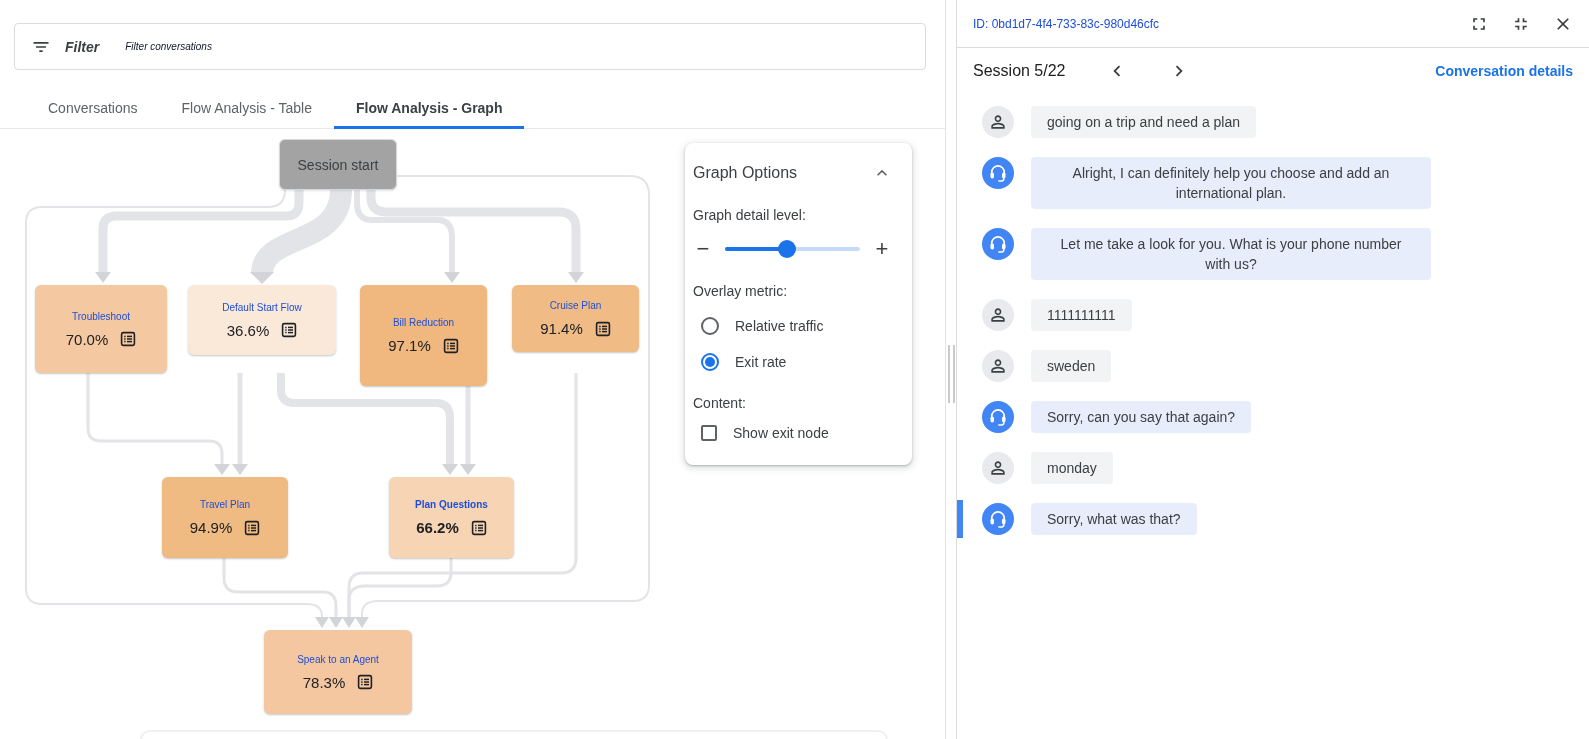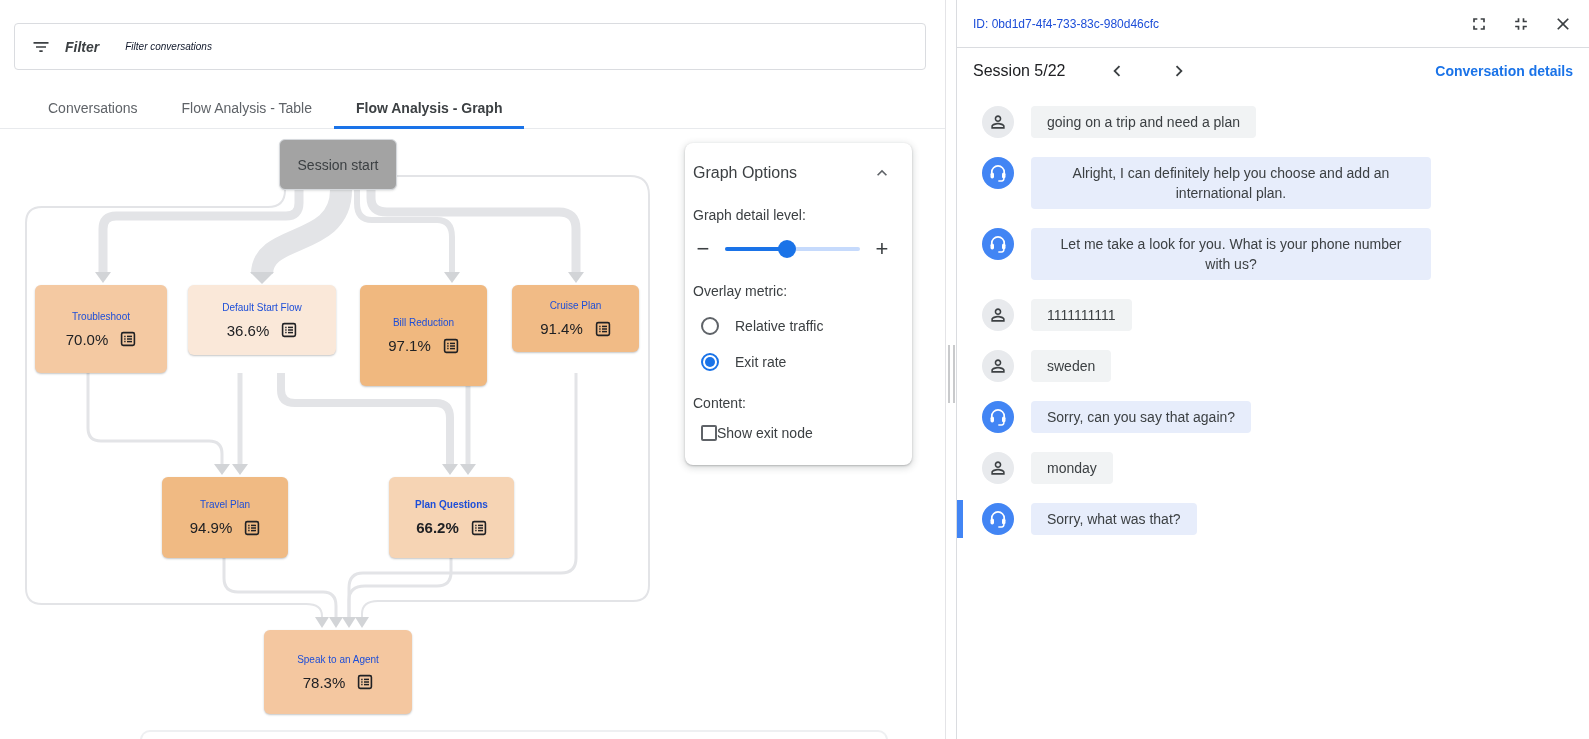--- a/index.html
+++ b/index.html
@@ -53,21 +53,21 @@
   .sl-track { position:relative; flex:1; height:4px; border-radius:2px; background:#c6dafc; }
   .sl-fill { position:absolute; left:0; top:0; height:4px; border-radius:2px; background:#1a73e8; }
   .sl-thumb { position:absolute; top:-7px; width:18px; height:18px; border-radius:50%;
     background:#1a73e8; cursor:pointer; }
   .radio-row { display:flex; align-items:center; gap:16px; margin-top:18px; margin-left:8px; cursor:pointer; }
   .radio { width:18px; height:18px; border-radius:50%; border:2px solid #5f6368; flex:none;
     display:flex; align-items:center; justify-content:center; }
   .radio.sel { border-color:#1a73e8; }
   .radio.sel::after { content:''; width:10px; height:10px; border-radius:50%; background:#1a73e8; }
   .opt-label { font-size:14px; color:#3c4043; }
-  .check-row { display:flex; align-items:center; gap:0; margin-top:14px; margin-left:8px; cursor:pointer; }
+  .check-row { display:flex; align-items:center; gap:16px; margin-top:14px; margin-left:8px; cursor:pointer; }
   .checkbox { width:16px; height:16px; border:2px solid #5f6368; border-radius:2px; flex:none; }
 
   
   .divider { position:relative; width:11px; height:739px; flex:none; cursor:col-resize;
     border-left:1px solid #e4e4e7; }
   .grip { position:absolute; left:2px; top:345px; width:7px; height:58px;
     border-left:2px solid #c9cacc; border-right:2px solid #c9cacc; }
 
   
   .right { width:633px; height:739px; flex:none; border-left:1px solid #dadce0;

